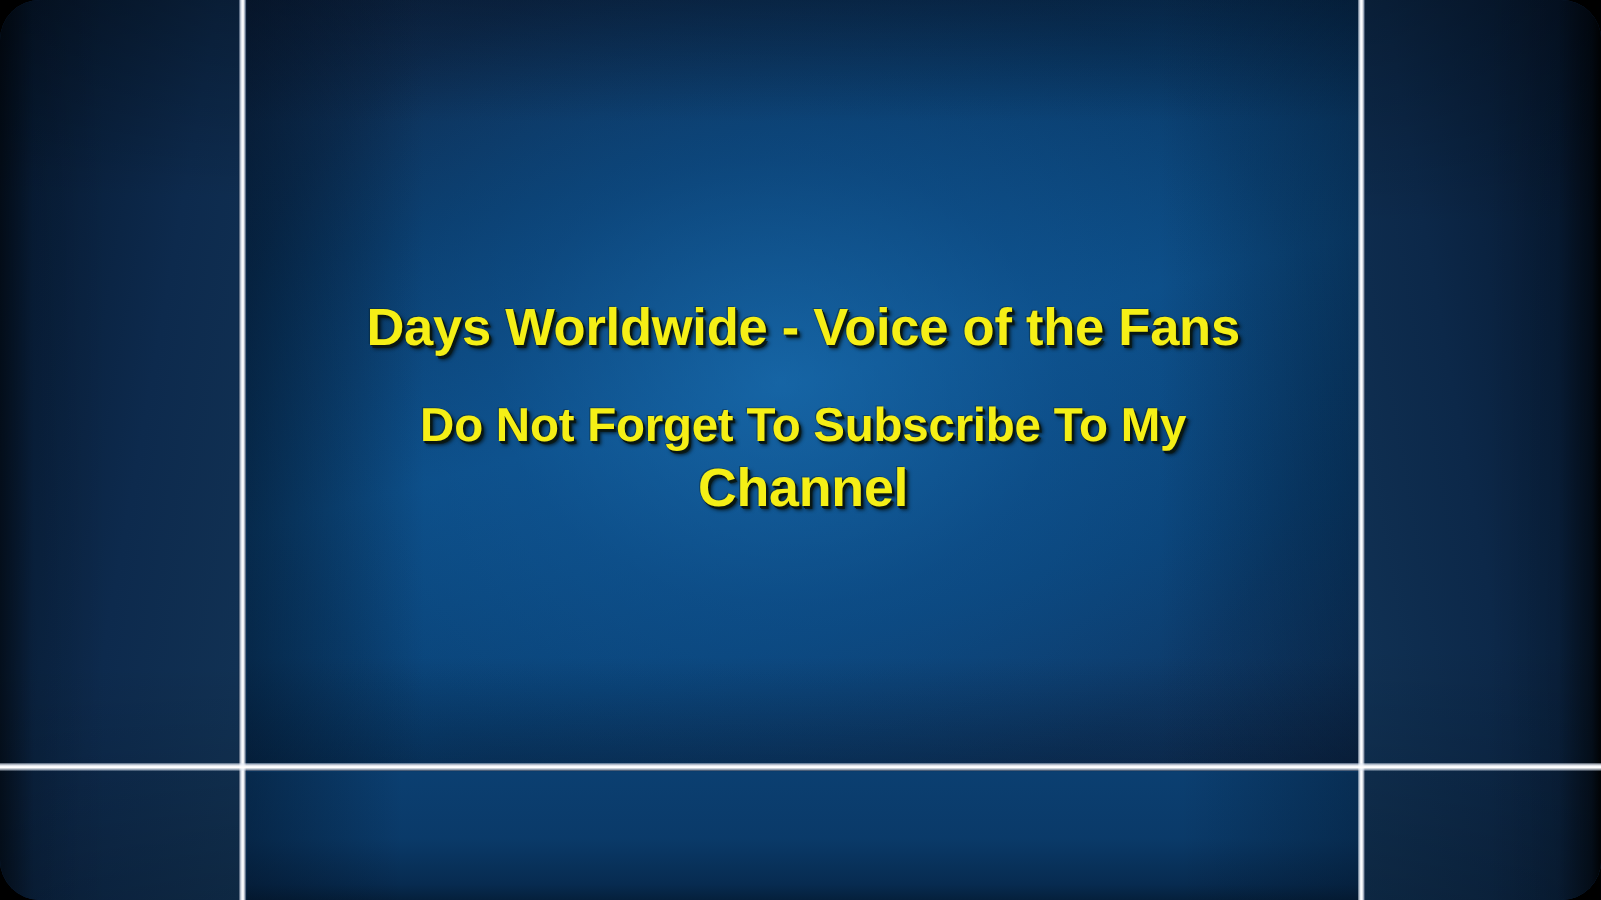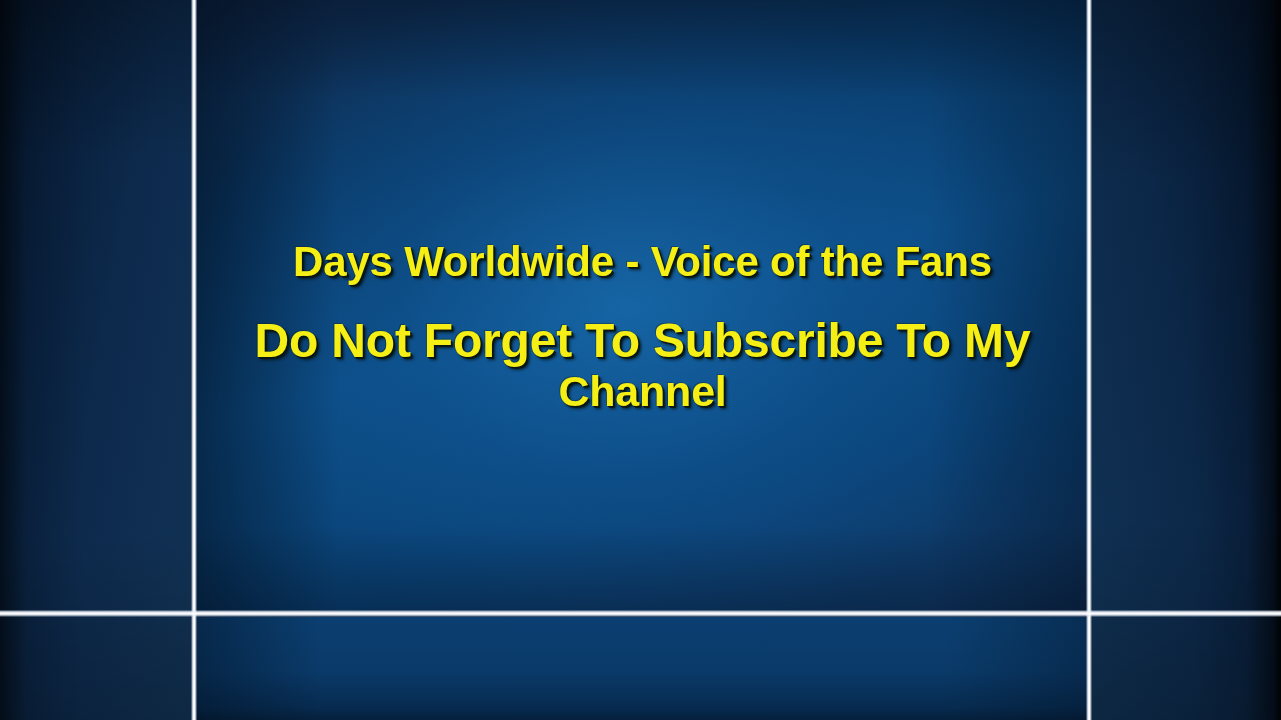--- a/index.html
+++ b/index.html
@@ -15,20 +15,21 @@
     font-family: "Liberation Sans", sans-serif;
   }
 
   
   #frame {
     position: relative;
     width: 1281px;
     height: 720px;
     overflow: hidden;
     background: #0b2240;
+    border-radius: 32px;
   }
 
   
   .pane {
     position: absolute;
     overflow: hidden;
   }
 
   
   .pane-left {
@@ -192,21 +193,21 @@
       -1px -1px 0 rgba(12,28,22,0.35);
   }
   .caption-line-1 {
     font-size: 42px;
     line-height: 52px;
   }
   .caption-gap {
     height: 28px;
   }
   .caption-line-2 {
-    font-size: 48px;
+    font-size: 38px;
     line-height: 50px;
   }
   .caption-line-3 {
     font-size: 43px;
     line-height: 50px;
   }
 </style>
 </head>
 <body>
 

